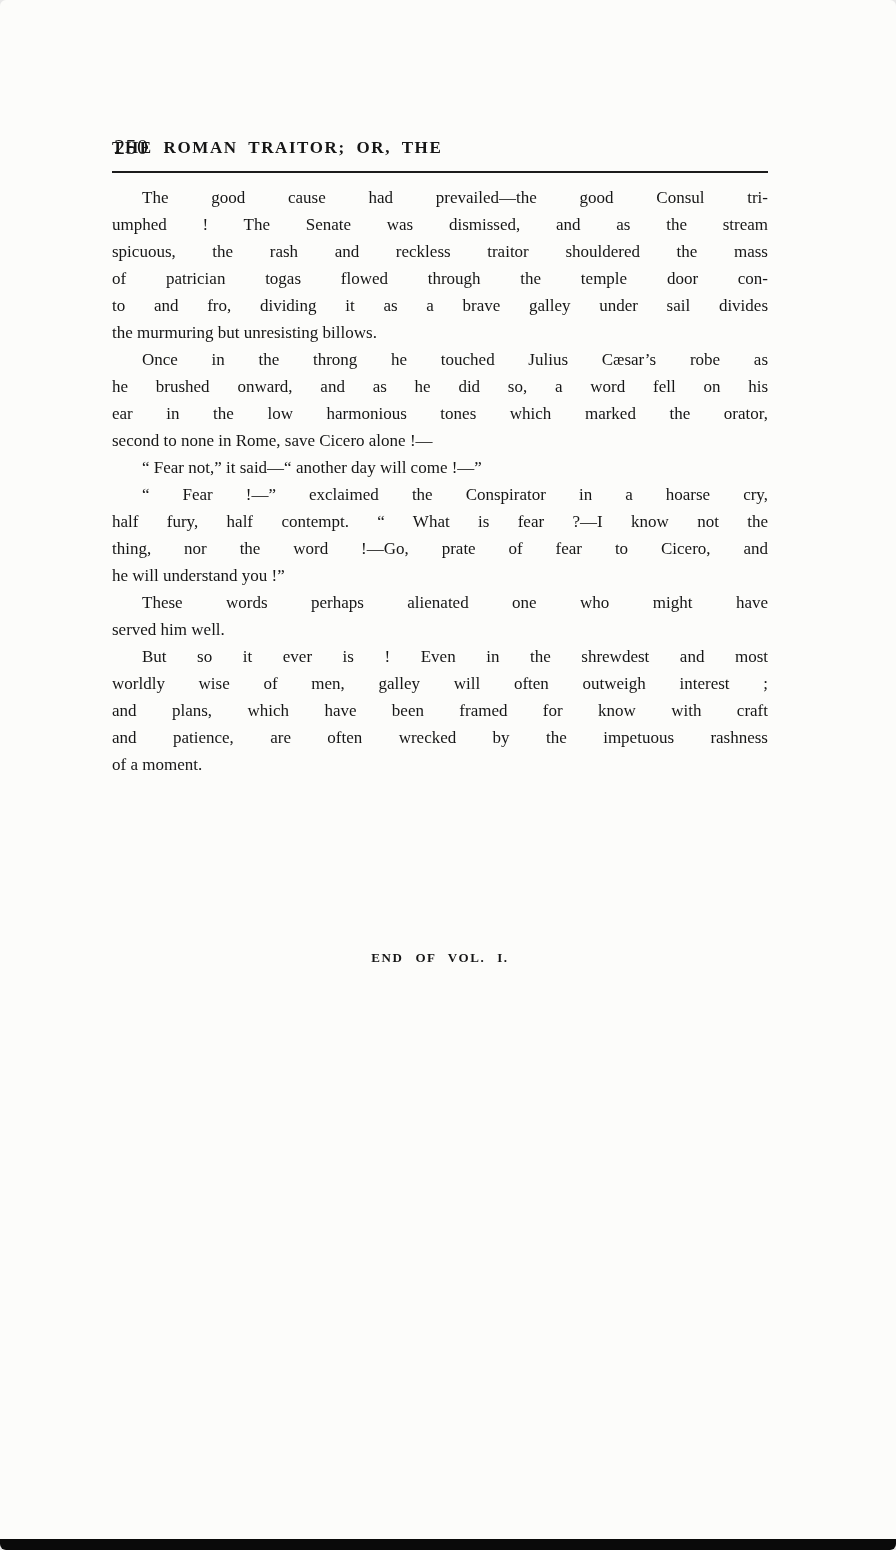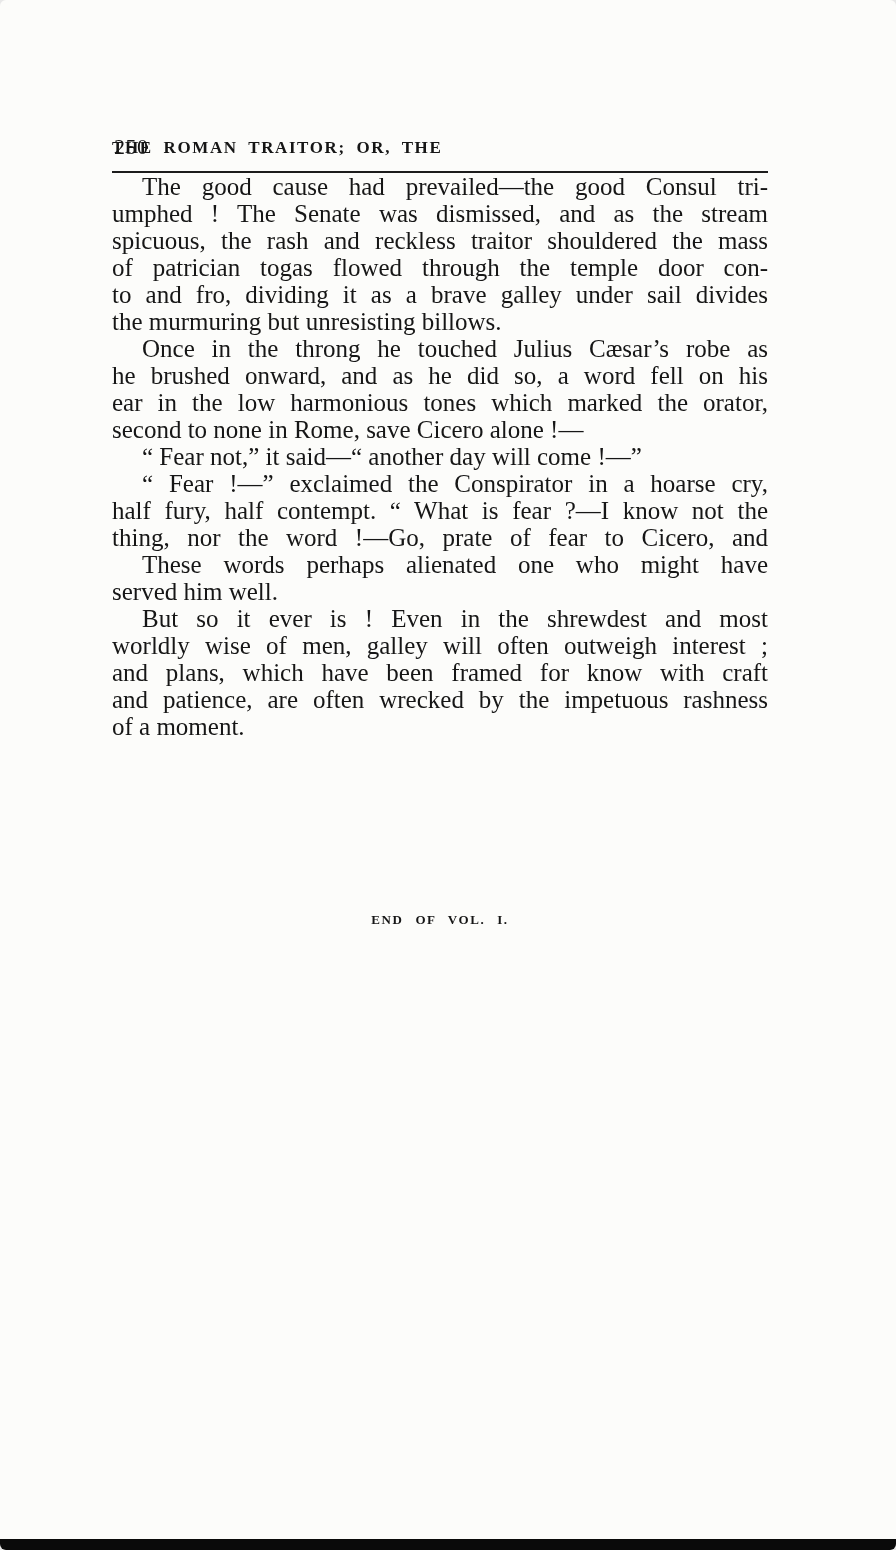--- a/index.html
+++ b/index.html
@@ -43,22 +43,22 @@
     letter-spacing: 1.6px;
     word-spacing: 5px;
     padding-top: 4px;
   }
   .rule {
     margin-top: 11px;
     height: 2px;
     background: #1c1c1c;
   }
   .page-body {
-    margin-top: 0;
-    font-size: 25px;
+    margin-top: 11px;
+    font-size: 17px;
     line-height: 27px;
   }
   .paragraph { margin: 0; }
   .line {
     text-align: justify;
     text-align-last: justify;
     white-space: normal;
   }
   .line.last {
     text-align: left;
@@ -112,20 +112,21 @@
           <div class="line">ear in the low harmonious tones which marked the orator,</div>
           <div class="line last">second to none in Rome, save Cicero alone !—</div>
         </div>
         <div class="paragraph">
           <div class="line first last">“ Fear not,” it said—“ another day will come !—”</div>
         </div>
         <div class="paragraph">
           <div class="line first">“ Fear !—” exclaimed the Conspirator in a hoarse cry,</div>
           <div class="line">half fury, half contempt. “ What is fear ?—I know not the</div>
           <div class="line">thing, nor the word !—Go, prate of fear to Cicero, and</div>
+          <div class="line last">he will understand you !”</div>
         </div>
         <div class="paragraph">
           <div class="line first">These words perhaps alienated one who might have</div>
           <div class="line last">served him well.</div>
         </div>
         <div class="paragraph">
           <div class="line first">But so it ever is ! Even in the shrewdest and most</div>
           <div class="line">worldly wise of men, galley will often outweigh interest ;</div>
           <div class="line">and plans, which have been framed for know with craft</div>
           <div class="line">and patience, are often wrecked by the impetuous rashness</div>

